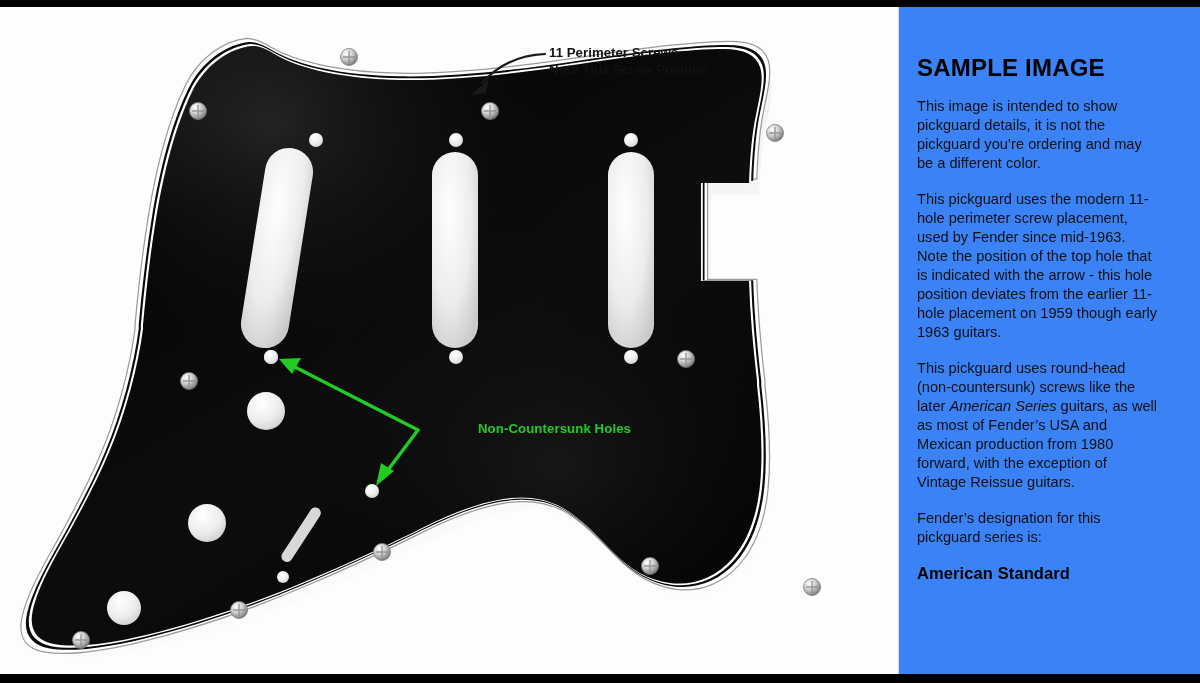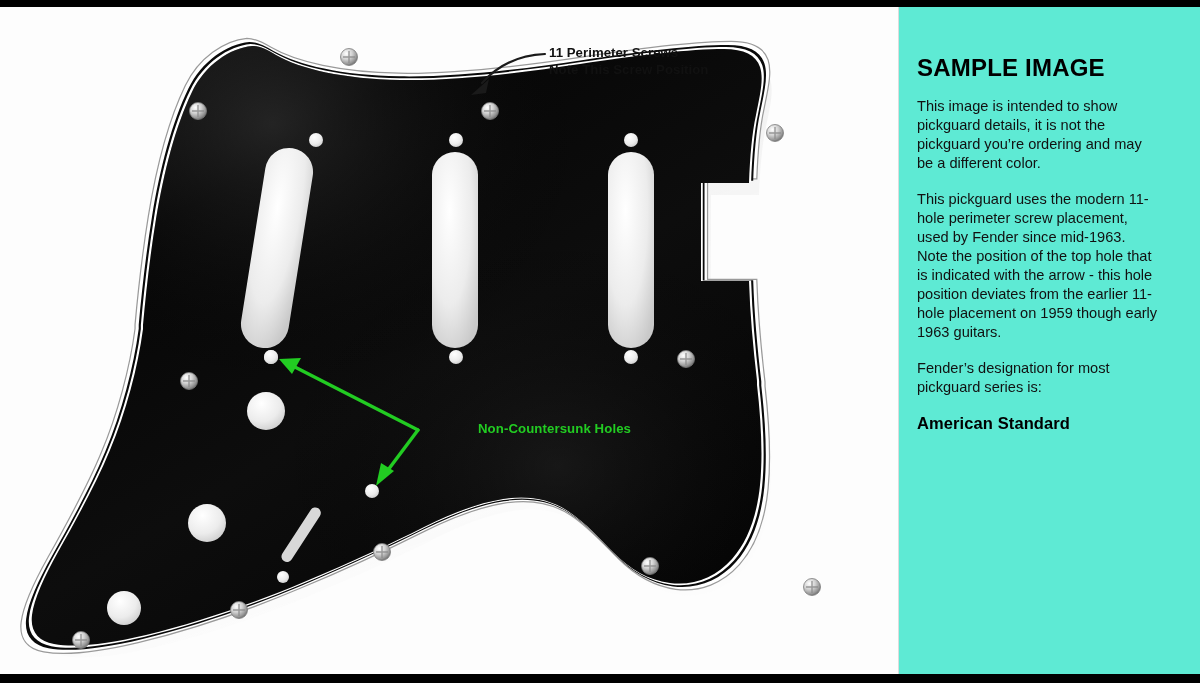--- a/index.html
+++ b/index.html
@@ -46,21 +46,21 @@
   .photo-stage svg {
     position: absolute;
     left: 0; top: 0;
     display: block;
   }
   
   .info-panel {
     position: absolute;
     left: 898px; top: 7px;
     width: 302px; height: 667px;
-    background: #5eead4;
+    background: #3b82f6;
     border-left: 1px solid #dcdcdc;
     box-sizing: border-box;
     padding: 48px 22px 0 18px;
   }
   .info-title {
     font-size: 24px;
     font-weight: bold;
     letter-spacing: 0.2px;
     color: #000;
     margin: 0 0 16px 0;
@@ -300,22 +300,23 @@
   </div>
 
   <div class="info-panel">
 
     <h1 class="info-title">SAMPLE IMAGE</h1>
 
     <p class="info-para">This image is intended to show pickguard details, it is not the pickguard you’re ordering and may be a different color.</p>
 
     <p class="info-para">This pickguard uses the modern 11-hole perimeter screw placement, used by Fender since mid-1963. Note the position of the top hole that is indicated with the arrow - this hole position deviates from the earlier 11-hole placement on 1959 though early 1963 guitars.</p>
 
-
-    <p class="info-para">Fender’s designation for most pickguard series is:</p>
+    <p class="info-para"><span>This pickguard uses round-head (non-countersunk) screws like the later </span><em>American Series</em><span> guitars, as well as most of Fender’s USA and Mexican production from 1980 forward, with the exception of Vintage Reissue guitars.</span></p>
+
+    <p class="info-para">Fender’s designation for this pickguard series is:</p>
 
     <p class="info-strong">American Standard</p>
 
   </div>
 
   <div class="bar-bottom"></div>
 
 </div>
 
 </body></html>

